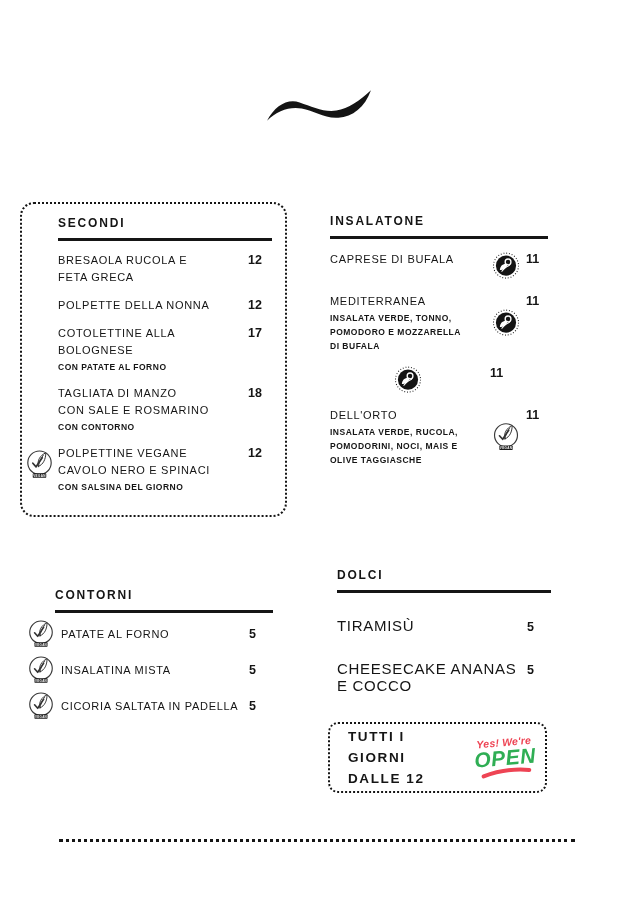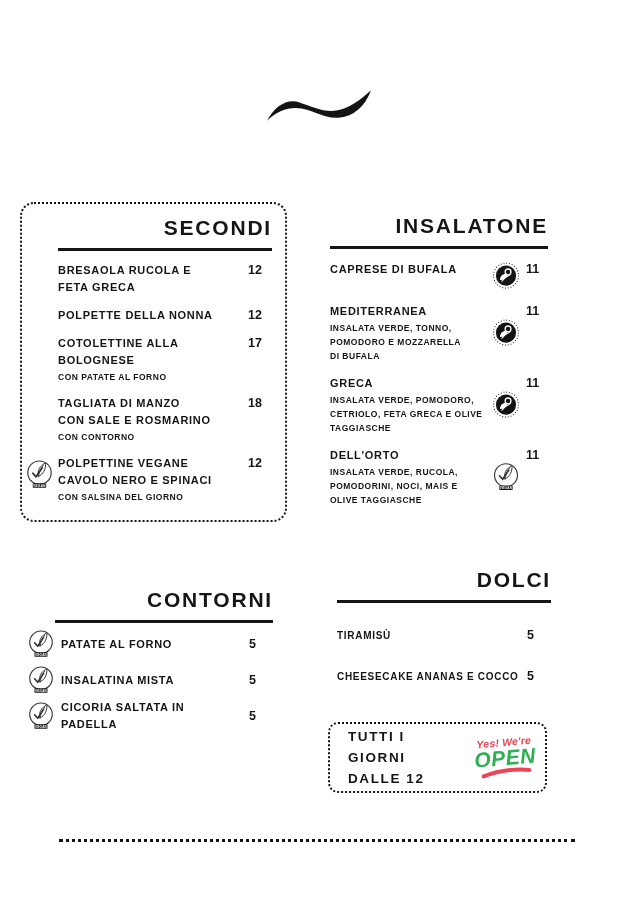--- a/index.html
+++ b/index.html
@@ -5,23 +5,23 @@
   :root { --ink:#151515; --red:#ee4454; --green:#2fae54; }
   * { box-sizing:border-box; }
   html,body { margin:0; padding:0; background:#fff; }
   .page {
     position:relative; width:640px; height:905px; background:#ffffff;
     font-family:"Liberation Sans", sans-serif; color:var(--ink); overflow:hidden;
   }
   
   .logo { position:absolute; left:265px; top:88px; width:108px; height:36px; }
   
-  .sec-title { font-size:21px; font-weight:800; letter-spacing:1.8px; margin:0;text-align:right; }
+  .sec-title { font-size:12px; font-weight:800; letter-spacing:1.8px; margin:0; }
   .rule { height:3px; background:var(--ink); margin-top:8px; }
-  .name  { font-weight:700; font-size:11px; line-height:17px; letter-spacing:.7px; white-space:pre-line; }
+  .name  { font-weight:400; font-size:11px; line-height:17px; letter-spacing:.7px; white-space:pre-line; }
   .desc  { font-weight:700; font-size:8.5px; line-height:14px; letter-spacing:.5px; white-space:pre-line; margin-top:1px; }
   .price { font-weight:700; font-size:12.5px; line-height:17px; text-align:left; min-width:24px; }
   
   .secondi-box {
     position:absolute; left:20px; top:202px; width:267px; min-height:315px;
     border:2px dotted var(--ink); border-radius:14px; padding:12px 13px 16px 36px;
   }
   .s-row { display:flex; gap:6px; margin-top:11px; position:relative; }
   .s-row .txt { flex:1; }
   .side-icon { position:absolute; left:-32px; top:4px; width:27px; height:31px; }
@@ -34,21 +34,21 @@
   .contorni { position:absolute; left:28px; top:588px; width:245px; }
   .contorni .rule { margin-left:27px; width:218px; }
   .contorni .sec-title { margin-left:27px; }
   .c-row { display:flex; align-items:center; gap:7px; margin-top:6px; height:30px; }
   .c-row:first-of-type { margin-top:16px; }
   .c-row .icon { width:26px; height:30px; flex:0 0 auto; }
   .c-row .name { flex:1; }
   
   .dolci { position:absolute; left:337px; top:568px; width:214px; }
   .d-row { display:flex; align-items:baseline; margin-top:24px; }
-  .d-row .name { flex:1; font-size:10px; }
+  .d-row .name { flex:1; font-size:15px; }
   
   .hours-box {
     position:absolute; left:328px; top:722px; width:219px; height:71px;
     border:2px dotted var(--ink); border-radius:10px;
     display:flex; align-items:center; padding:0 8px 0 18px; gap:23px;
   }
   .hours-text { flex:1; font-size:13.5px; font-weight:800; letter-spacing:1.6px; line-height:21px; }
   .open-badge { width:64px; text-align:center; transform:rotate(-5deg); margin-top:-2px; }
   .open-top  { color:var(--red); font-size:10.5px; font-weight:700; font-style:italic; letter-spacing:.2px; }
   .open-main { color:var(--green); font-size:21px; font-weight:900; font-style:italic; letter-spacing:.5px; line-height:19px; }
@@ -157,26 +157,20 @@
 POMODORO E MOZZARELLA
 DI BUFALA</div>
       </div>
       <svg class="badge-cell">
           <use href="#sym-vegetarian"></use>
         </svg>
       <div class="price">11</div>
     </div>
 
     <div class="i-row">
-      <div class="txt">
-        <div class="name">GRECA</div>
-        <div class="desc">INSALATA VERDE, POMODORO,
-CETRIOLO, FETA GRECA E OLIVE
-TAGGIASCHE</div>
-      </div>
       <svg class="badge-cell">
           <use href="#sym-vegetarian"></use>
         </svg>
       <div class="price">11</div>
     </div>
 
     <div class="i-row">
       <div class="txt">
         <div class="name">DELL'ORTO</div>
         <div class="desc">INSALATA VERDE, RUCOLA,

